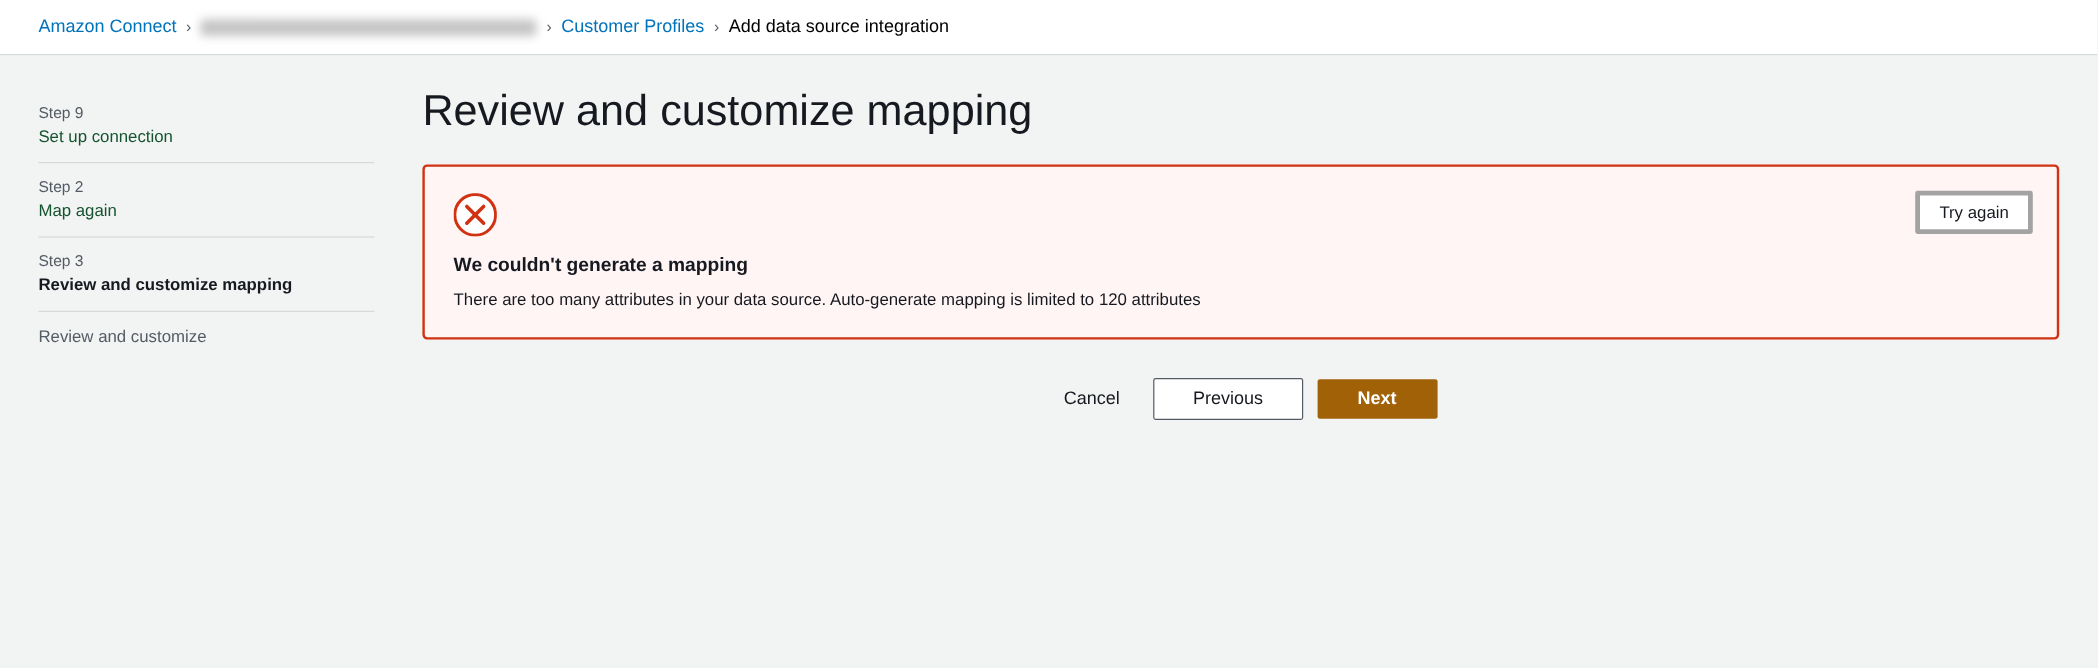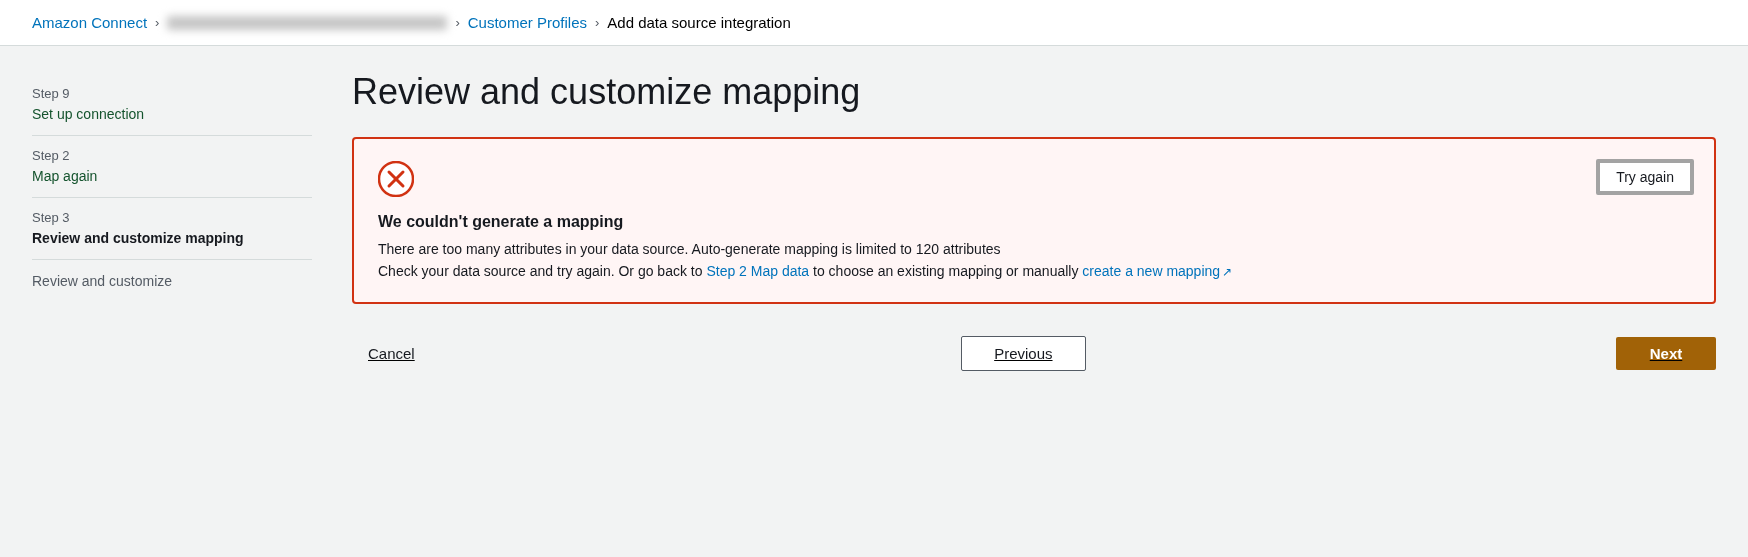--- a/index.html
+++ b/index.html
@@ -157,25 +157,24 @@
       border-radius: 2px;
       font-size: 14px;
       cursor: pointer;
       color: #16191f;
       white-space: nowrap;
     }
 
     
     .footer-actions {
       display: flex;
-      justify-content: space-between;
-      gap: 2px;
+      justify-content: center;
+      gap: 12px;
       align-items: center;
       margin-top: 24px;
-      text-decoration: underline;
     }
     .btn-cancel {
       background: none;
       border: none;
       font-size: 15px;
       color: #16191f;
       cursor: pointer;
       padding: 8px 16px;
     }
     .btn-previous {
@@ -241,23 +240,20 @@
 
       <svg class="error-icon" viewBox="0 0 36 36" xmlns="http://www.w3.org/2000/svg">
         <circle cx="18" cy="18" r="17" fill="white" stroke="#d13212" stroke-width="2.5"></circle>
         <line x1="11" y1="11" x2="25" y2="25" stroke="#d13212" stroke-width="3" stroke-linecap="round"></line>
         <line x1="25" y1="11" x2="11" y2="25" stroke="#d13212" stroke-width="3" stroke-linecap="round"></line>
       </svg>
 
       <div class="error-content">
         <div class="error-title">We couldn't generate a mapping</div>
         <div class="error-body">There are too many attributes in your data source. Auto-generate mapping is limited to 120 attributes</div>
-        <div class="error-body2">
-          <span>Check your data source and try again. Or go back to </span><a class="error-link">Step 2 Map data</a><span> to choose an existing mapping or manually </span><a class="error-link"><span>create a new mapping</span><span class="external-icon">↗</span></a>
-        </div>
       </div>
 
       <button class="try-again-btn">Try again</button>
     </div>
 
     <div class="footer-actions">
       <button class="btn-cancel">Cancel</button>
       <button class="btn-previous">Previous</button>
       <button class="btn-next">Next</button>
     </div>

